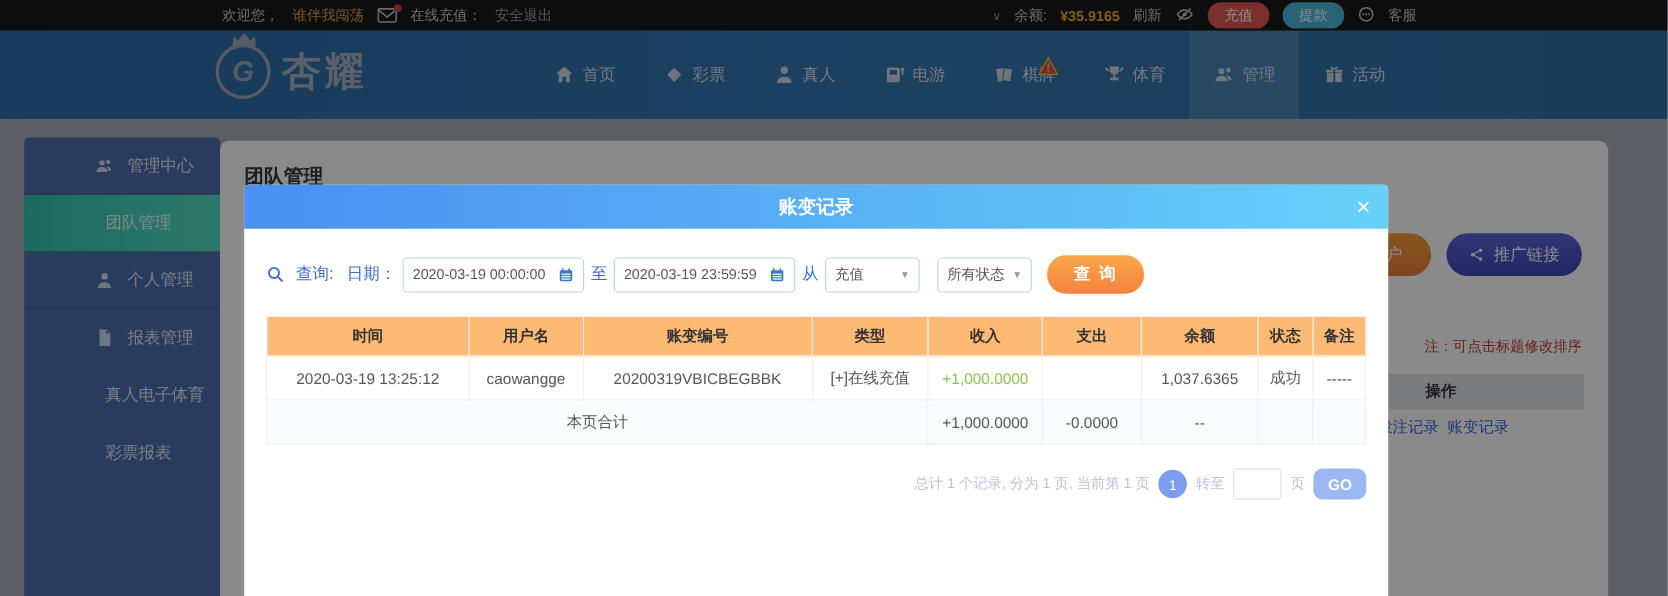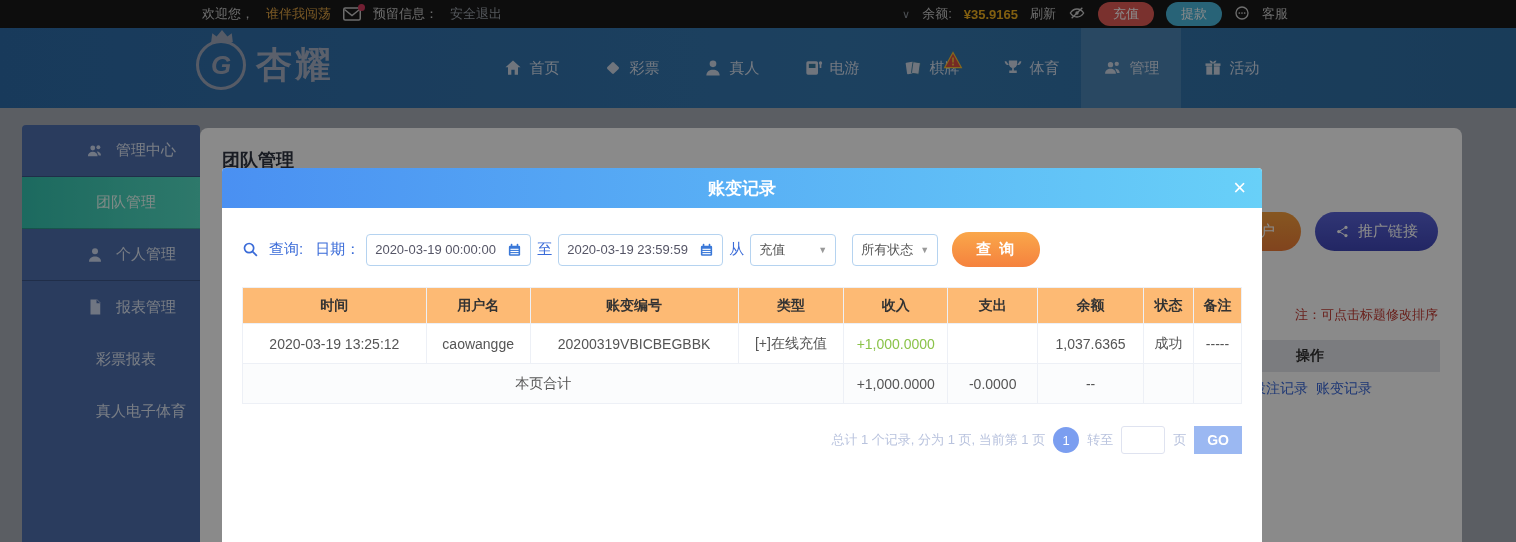--- a/index.html
+++ b/index.html
@@ -102,37 +102,37 @@
   table.acc td { height:40px; border:1px solid #edf0f6; }
   td.income-val { color:#8bc34a; }
   tr.summary td { background:#fbfcfd; }
 
   .pagination { width:1000px; margin:22px auto 0; display:flex; justify-content:flex-end;
     align-items:center; gap:8px; color:#b9c3de; font-size:13px; }
   .page-circle { width:26px; height:26px; border-radius:50%; background:#7b9ef0;
     color:#fff; display:flex; align-items:center; justify-content:center; font-size:13px; cursor:pointer; }
   .goto-input { width:44px; height:28px; border:1px solid #dfe3f0; border-radius:3px; outline:none; }
   .go-btn { background:#9bb8f2; color:#fff; font-weight:bold; font-size:14px;
-    border:none; border-radius:0; padding:6px 13px; cursor:pointer; }
+    border:none; border-radius:8px; padding:6px 13px; cursor:pointer; }
 </style>
 </head>
 <body>
 
 <div class="topbar">
   <div class="tb-group">
     <span>欢迎您，</span>
     <span class="tb-user">谁伴我闯荡</span>
     <span class="mail-wrap">
       <svg width="18" height="14" viewBox="0 0 24 18">
           <rect x="1" y="1" width="22" height="16" rx="2" fill="none" stroke="#c8c8c8" stroke-width="2"></rect>
           <path d="M2 3l10 8 10-8" fill="none" stroke="#c8c8c8" stroke-width="2"></path>
         </svg>
       <span class="mail-dot"></span>
     </span>
-    <span>预留信息：</span>
+    <span>在线充值：</span>
     <span class="tb-logout">安全退出</span>
   </div>
   <div class="tb-group">
     <span class="tb-caret">∨</span>
     <span>余额:</span>
     <span class="tb-balance">¥35.9165</span>
     <span>刷新</span>
     <span>
       <svg width="18" height="16" viewBox="0 0 24 24">
           <path d="M2 12s4-6 10-6 10 6 10 6-4 6-10 6S2 12 2 12z" fill="none" stroke="#cccccc" stroke-width="2"></path>
@@ -251,24 +251,24 @@
     <span>个人管理</span>
   </div>
   <div class="sb-item">
     <svg viewBox="0 0 24 24">
         <path d="M6 2h9l4 4v16H6z"></path>
         <path d="M14 2v5h5" fill="#4e6fae"></path>
       </svg>
     <span>报表管理</span>
   </div>
   <div class="sb-item sub">
+    <span>真人电子体育</span>
+  </div>
+  <div class="sb-item sub">
     <span>彩票报表</span>
-  </div>
-  <div class="sb-item sub">
-    <span>真人电子体育</span>
   </div>
 </div>
 
 <div class="card">
   <div class="card-title">团队管理</div>
   <div class="page-actions">
     <button class="btn-open">开户</button>
     <button class="btn-promo">
       <svg viewBox="0 0 24 24">
           <circle cx="6" cy="12" r="2.6"></circle>

